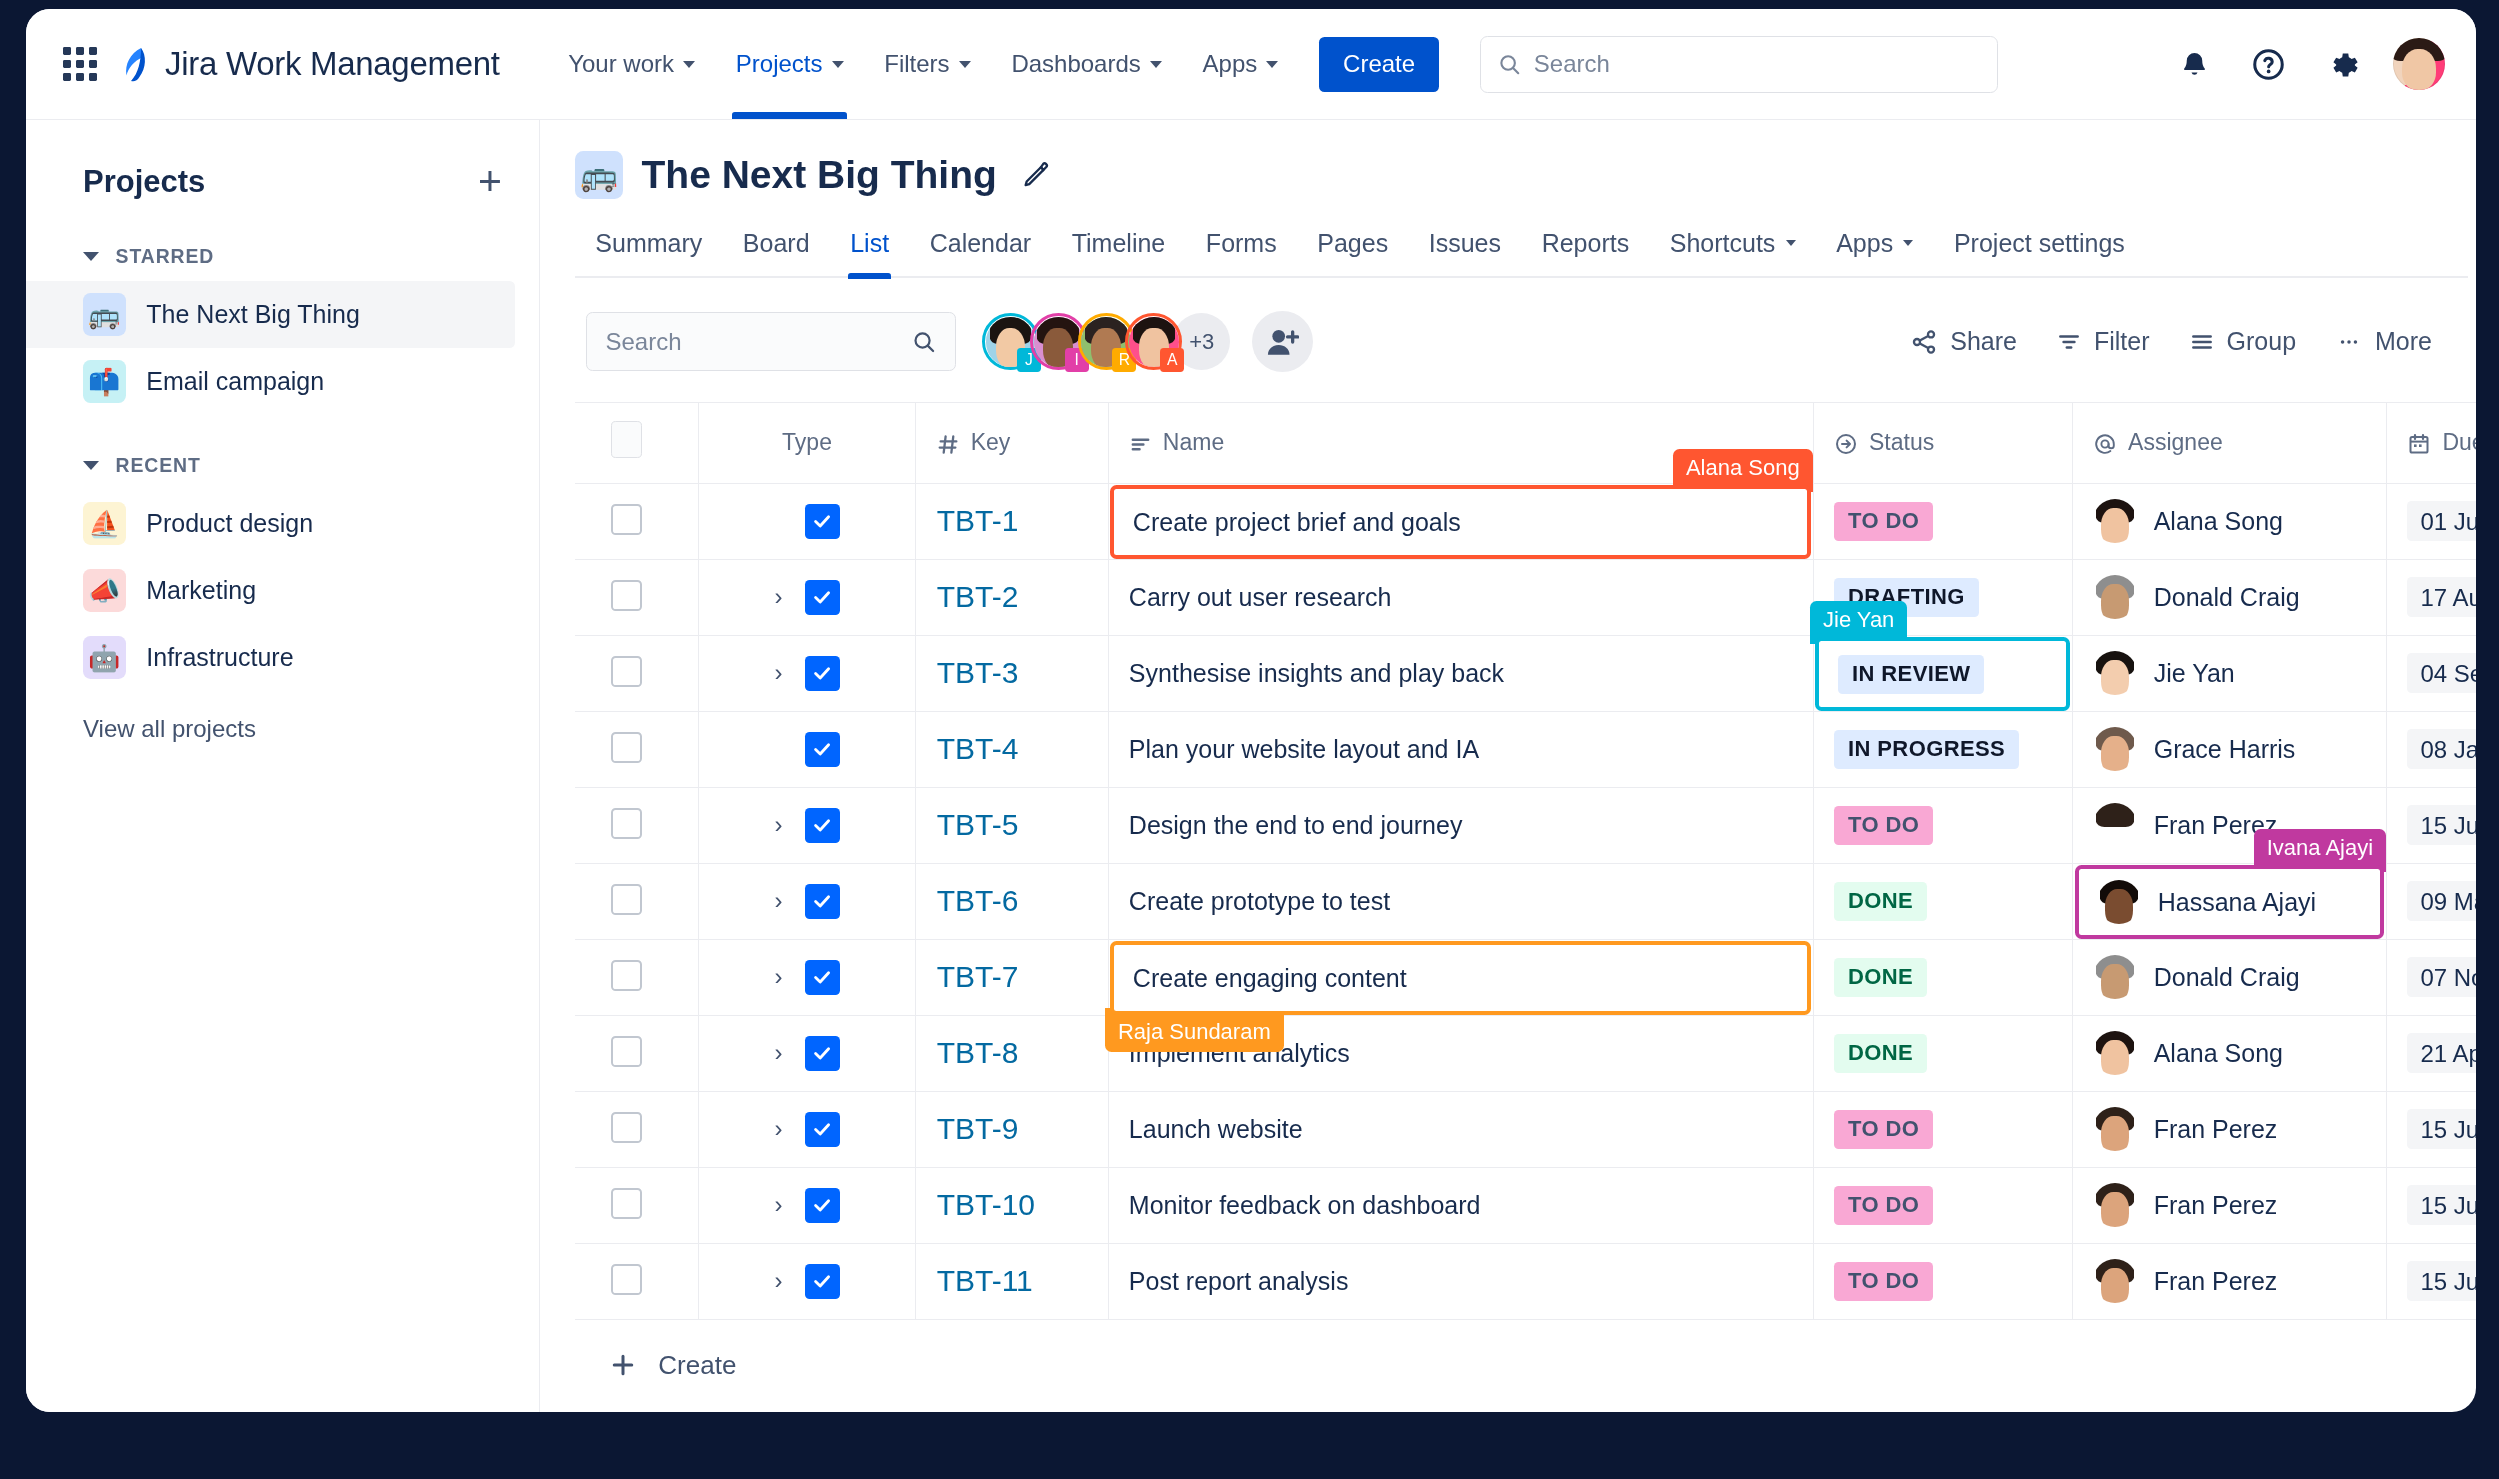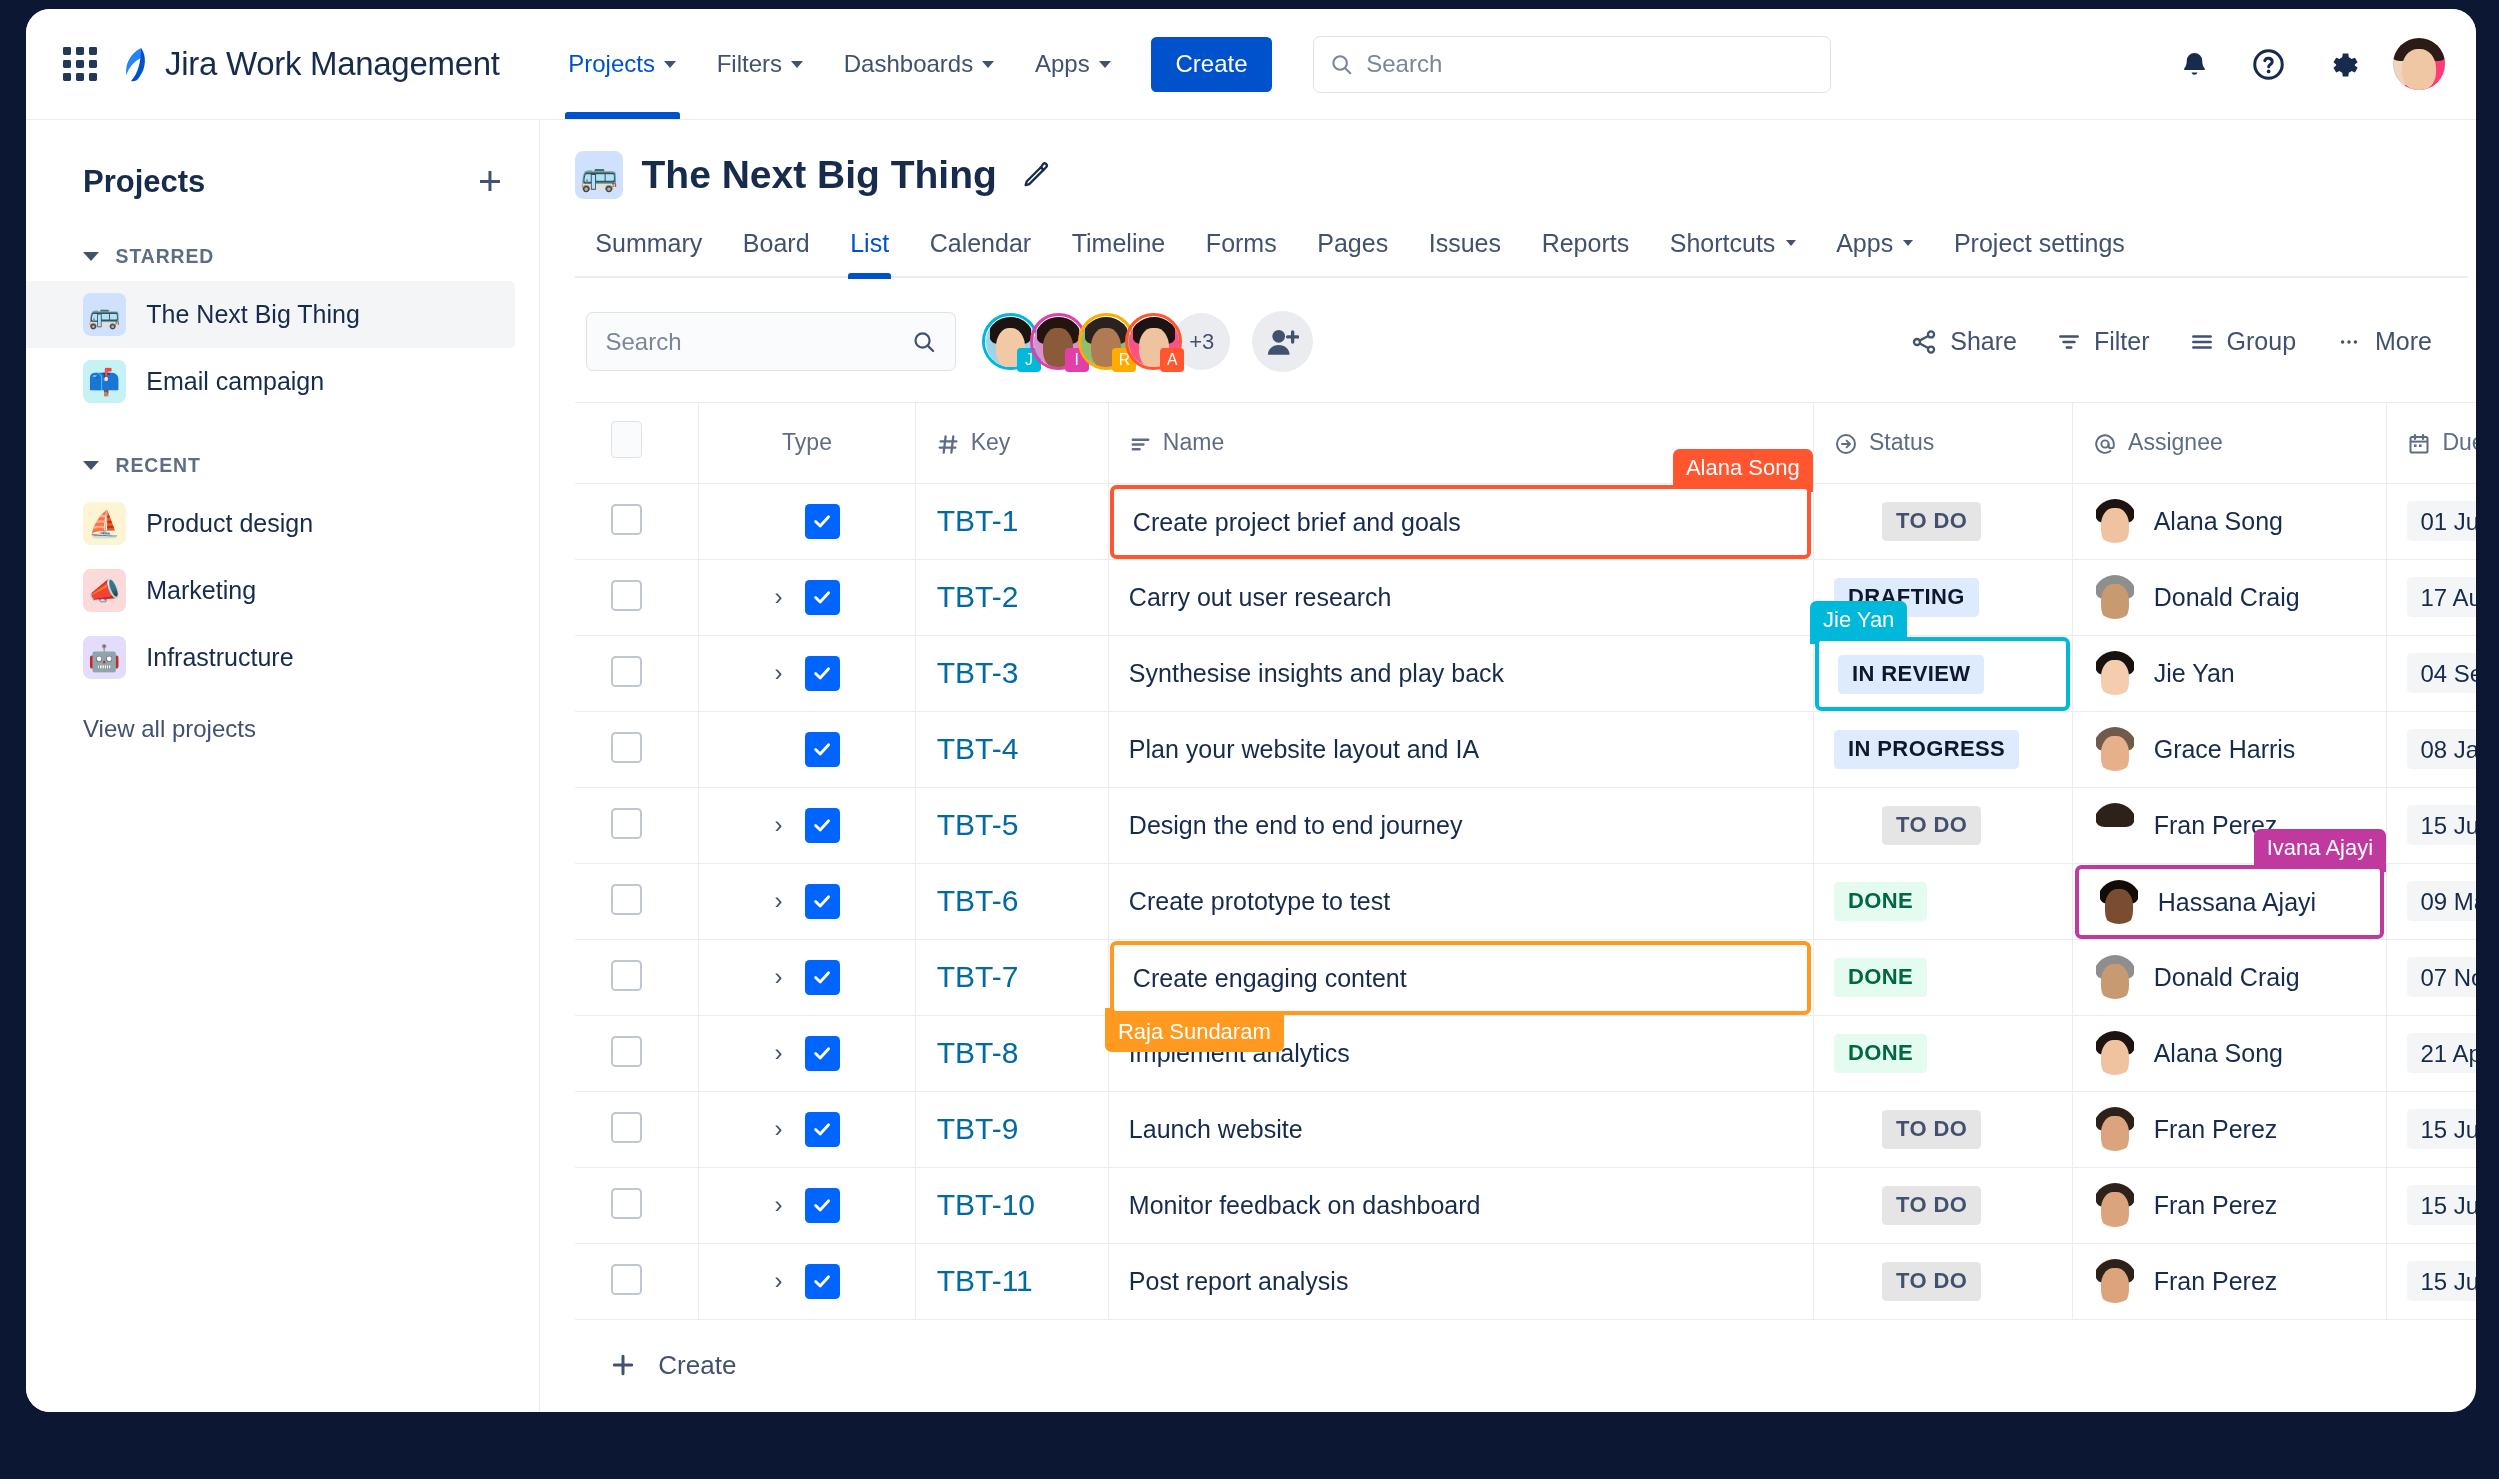--- a/index.html
+++ b/index.html
@@ -185,21 +185,21 @@
   }
   .th-ico { vertical-align: middle; margin-right: 11px; }
   .row-exp { color: #42526e; font-size: 24px; margin-right: 13px; display: inline-block; }
   .type-cell { display: flex; align-items: center; justify-content: center; gap: 9.2px; }
   .key-txt { font-size: 30px; color: #0369a1; }
   .name-txt { font-size: 25px; color: #172b4d; }
   .status {
     display: inline-block; padding: 6.5px 14px; border-radius: 4.6px;
     font-size: 22px; font-weight: 700; letter-spacing: 0.4px;
   }
-  .s-todo { background: #e5e5e5; color: #42526e; margin-left: 48px; }
+  .s-todo { background: #f9a8d4; color: #42526e; }
   .s-prog { background: #deebff; color: #0f172a; }
   .s-done { background: #e3fcef; color: #006644; }
   .assignee { display: flex; align-items: center; gap: 16.6px; }
   .a-av { width: 44px; height: 44px; border-radius: 50%; position: relative; overflow: hidden; flex: none; }
   .a-av .hair { position: absolute; left: 6%; right: 6%; top: -6%; height: 60%; border-radius: 50% 50% 22% 22%; }
   .a-av .skin { position: absolute; left: 19%; right: 19%; top: 20%; bottom: -8%; border-radius: 45%; }
   .a-name { font-size: 25px; color: #172b4d; white-space: nowrap; }
   .due-pill { background: #f4f5f7; padding: 6.5px 13px; border-radius: 4.6px; font-size: 24px; color: #172b4d; white-space: nowrap; }
 
   
@@ -243,20 +243,24 @@
       <span class="brand-logo">
         <svg width="31" height="37" viewBox="0 0 34 40">
           <path d="M22 2 C10 8 4 20 6 32 C8 24 14 16 24 12 Z" fill="#2684ff"></path>
           <path d="M22 2 C28 10 28 24 20 34 C18 38 14 39 11 38 C19 30 22 16 22 2 Z" fill="#0052cc"></path>
         </svg>
       </span>
       <span class="brand-name">Jira Work Management</span>
     </div>
 
     <div class="navlinks">
+      <div class="navlink">
+        <span>Your work</span>
+        <span class="caret"></span>
+      </div>
       <div class="navlink active">
         <span>Projects</span>
         <span class="caret"></span>
       </div>
       <div class="navlink">
         <span>Filters</span>
         <span class="caret"></span>
       </div>
       <div class="navlink">
         <span>Dashboards</span>

